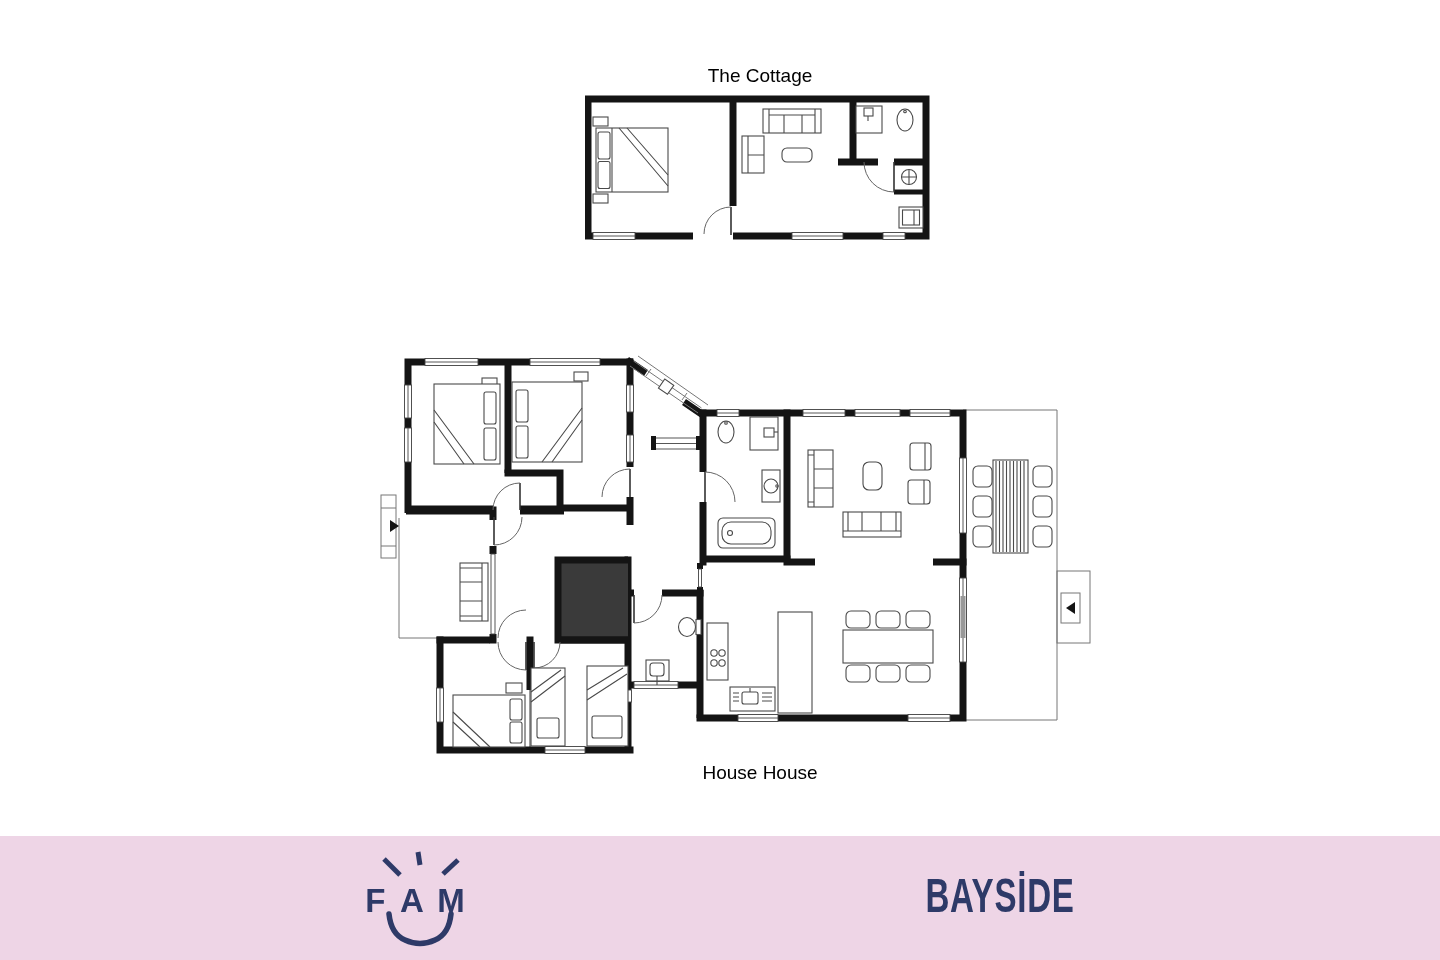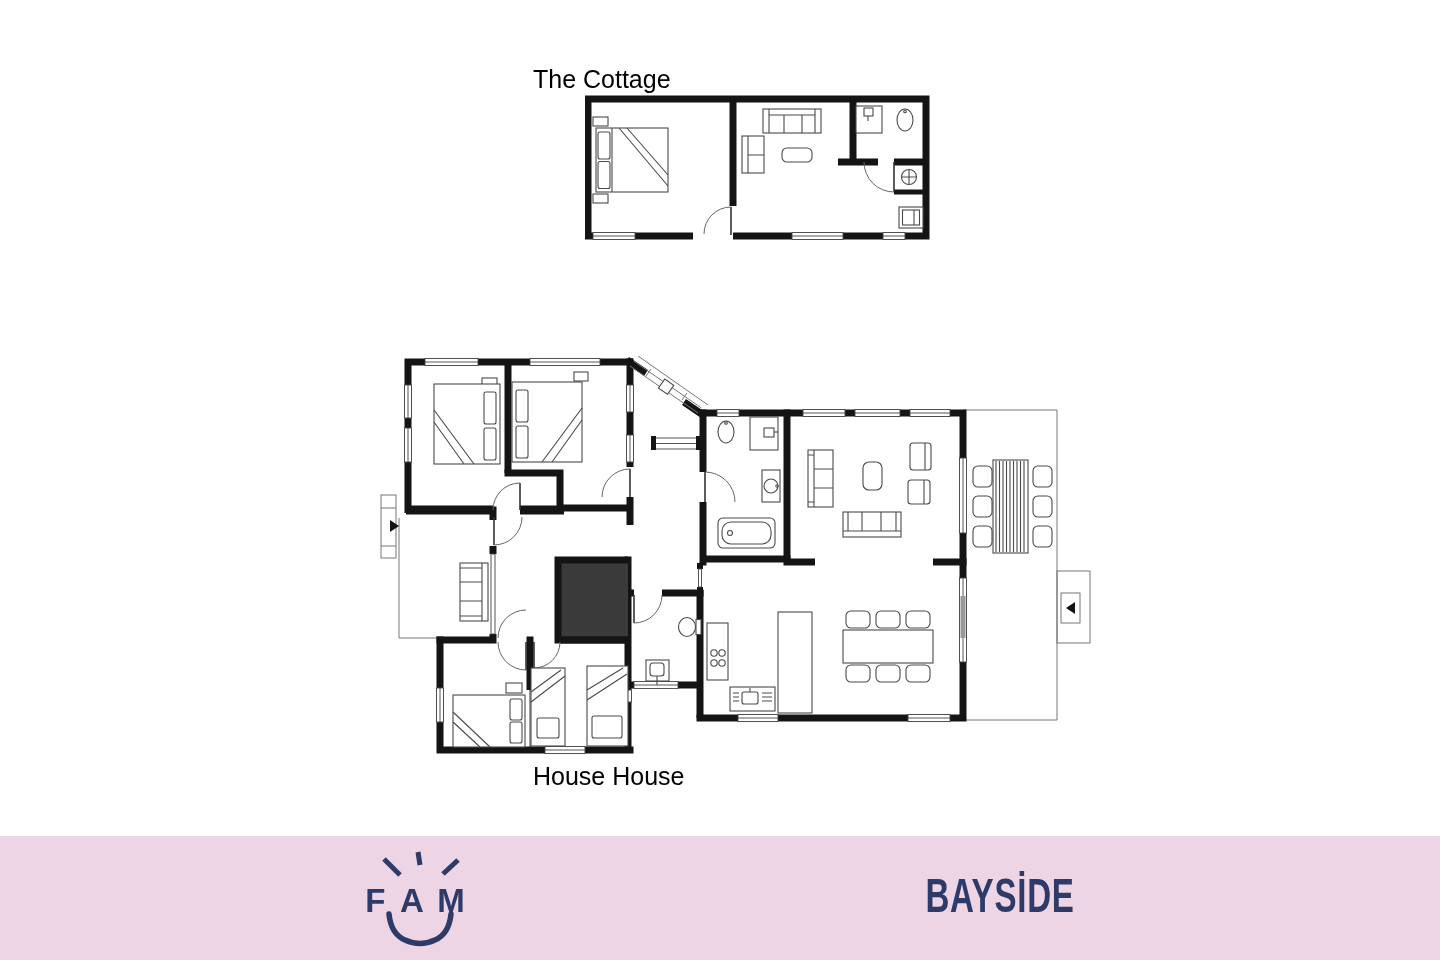--- a/index.html
+++ b/index.html
@@ -7,22 +7,22 @@
     --furniture-line-color:#4a4a4a;
     --dark-room-fill:#3a3a3a;
     --footer-pink:#eed5e6;
     --brand-navy:#2e3a68;
     --label-color:#000000;
     --window-line:#444444;
   }
   html,body{margin:0;padding:0;background:#fff;}
   .page{position:relative;width:1440px;height:960px;background:#fff;overflow:hidden;
         font-family:"Liberation Sans", sans-serif;}
-  .plan-title{position:absolute;left:533px;width:400px;
-        font-size:25px;color:var(--label-color);}
+  .plan-title{position:absolute;left:560px;width:400px;text-align:center;
+        font-size:19px;color:var(--label-color);}
   .cottage-title{top:65px;}
   .main-title{top:762px;}
   svg{position:absolute;}
   .cottage-svg{left:585px;top:95px;}
   .main-svg{left:378px;top:350px;}
   
   .w{stroke:var(--wall-color);stroke-width:7;fill:none;}
   .w9{stroke:var(--wall-color);stroke-width:9;fill:none;}
   .w5{stroke:var(--wall-color);stroke-width:5;fill:none;}
   .shell{stroke:var(--wall-color);stroke-width:7;fill:#ffffff;}

